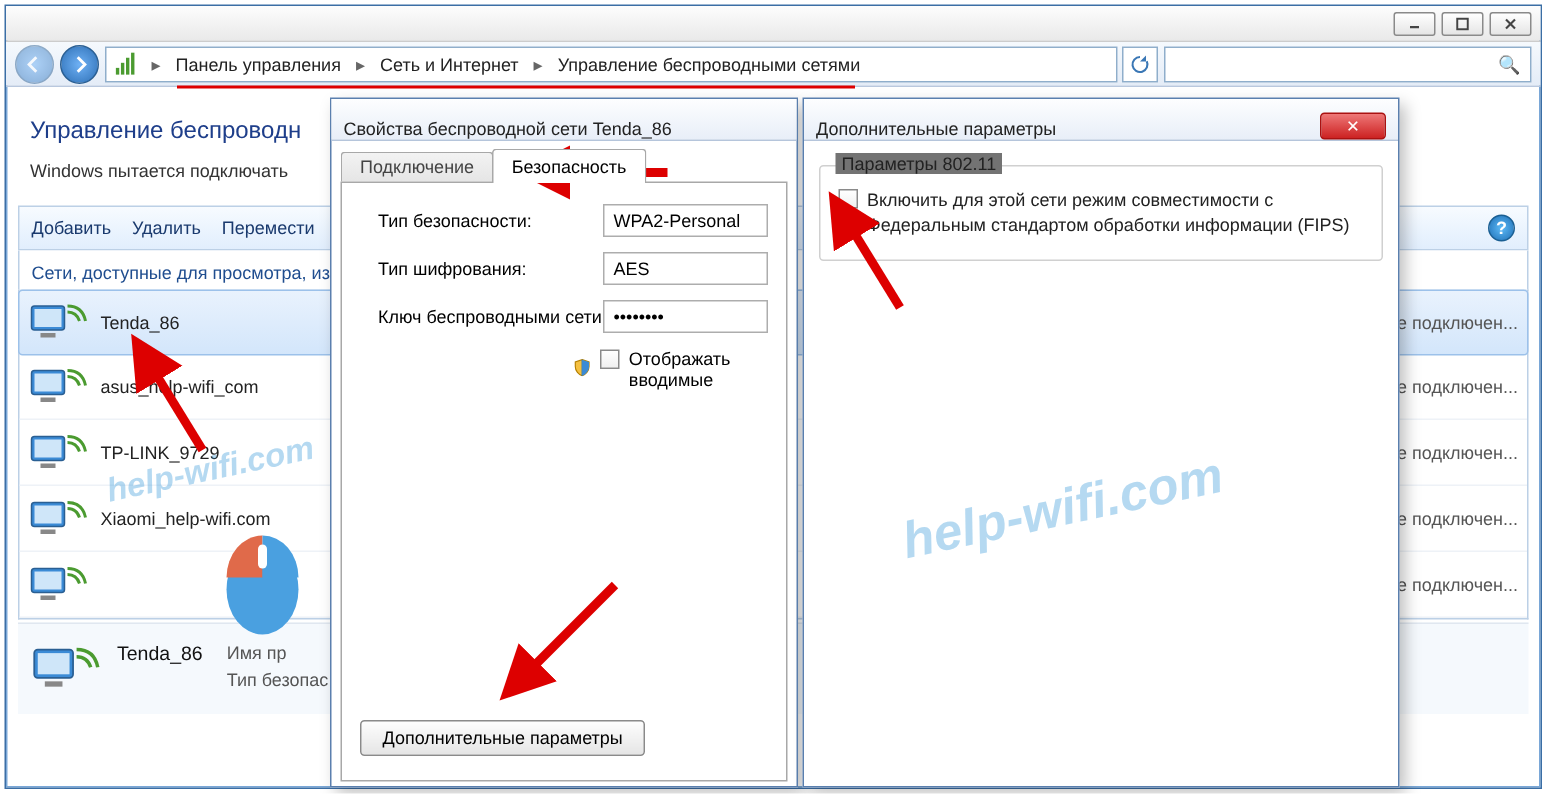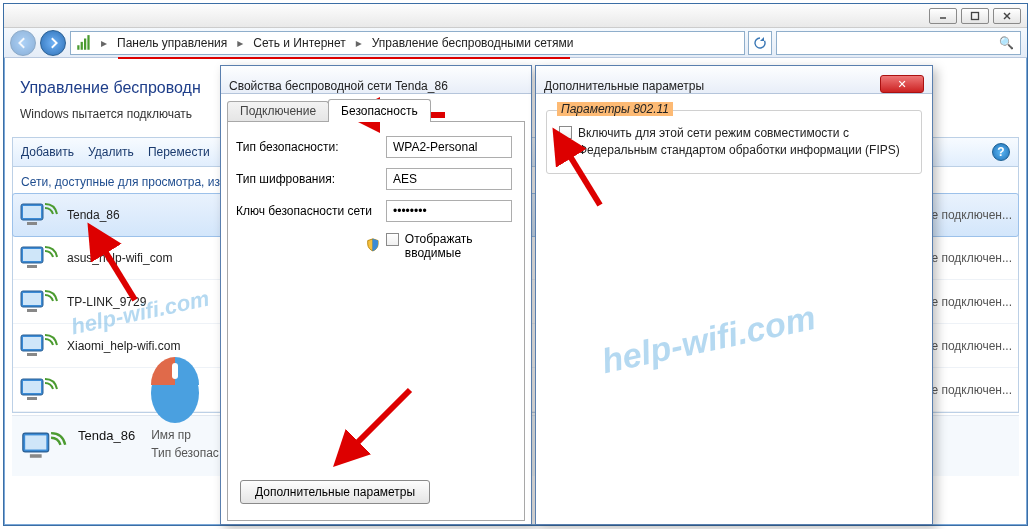--- a/index.html
+++ b/index.html
@@ -47,34 +47,34 @@
   .dialog { position:absolute; background:#fff; border:1px solid #5a7fae; box-shadow:4px 4px 10px rgba(0,0,0,.25); }
   .dlg-title { height:28px; background:linear-gradient(#fdfeff,#e8eef8); border-bottom:1px solid #b5c5db; display:flex; align-items:flex-end; padding:0 8px; font-size:12px; color:#222; }
   .dlg-title .dlg-close { margin-left:auto; }
   .close-pill { width:44px; height:18px; border-radius:3px; background:linear-gradient(#e77,#c22); border:1px solid #a11; color:#fff; display:flex; align-items:center; justify-content:center; font-size:11px;}
   .dlg-body { padding:8px 10px; font-size:12px; color:#222; }
 
   .tabs { display:flex; margin-top:4px; margin-left:6px; }
   .tab { padding:4px 12px; font-size:12px; border:1px solid #a8a8a8; background:linear-gradient(#fdfdfd,#ececec); border-bottom:none; position:relative; top:1px; border-radius:3px 3px 0 0; margin-right:-1px;}
   .tab.inactive { background:linear-gradient(#f3f3f3,#e3e3e3); color:#444; top:3px; padding-top:2px; padding-bottom:2px;}
   .tab.active { background:#fff; z-index:2; }
-  .tabpanel { border:1px solid #a8a8a8; background:#fff; padding:14px 12px 12px 8px; min-height:400px; margin:0 6px 8px 6px; position:relative;}
+  .tabpanel { border:1px solid #a8a8a8; background:#fff; padding:14px 12px 12px 24px; min-height:400px; margin:0 6px 8px 6px; position:relative;}
 
   .formrow { display:flex; align-items:center; margin-bottom:10px; }
   .formrow label { width:150px; font-size:12px; }
   .inputbox { flex:1; height:22px; border:1px solid #adadad; background:#fff; font-size:12px; padding:0 6px; display:flex; align-items:center; }
 
   .shield { width:16px; height:16px; display:inline-block; vertical-align:middle; margin-right:6px;}
   .chk { display:flex; align-items:flex-start; gap:6px; font-size:12px; }
   .chkbox { width:13px; height:13px; border:1px solid #8a8a8a; background:linear-gradient(#fff,#f0f0f0); flex-shrink:0; margin-top:1px;}
 
   .btn { display:inline-block; padding:4px 14px; font-size:12px; border:1px solid #8a8a8a; border-radius:3px; background:linear-gradient(#fdfdfd,#e5e5e5); }
 
   .group { border:1px solid #d0d0d0; border-radius:3px; padding:14px 12px; position:relative; margin-top:8px;}
-  .group .legend { position:absolute; top:-9px; left:10px; background:#fdba74; padding:0 4px; font-size:12px;font-style:italic;}
+  .group .legend { position:absolute; top:-9px; left:10px; background:#737373; padding:0 4px; font-size:12px;}
 
   
   .arrow { position:absolute; pointer-events:none; }
   .arrow svg { overflow:visible }
 
   
   .wm { position:absolute; font-size:30px; font-weight:bold; color:rgba(70,160,220,.4); transform:rotate(-12deg); pointer-events:none; font-style:italic;}
 
   .underline-red { position:absolute; height:2px; background:#d00; }
 
@@ -248,21 +248,21 @@
           <span>WPA2-Personal</span>
         </div>
     </div>
     <div class="formrow">
       <label>Тип шифрования:</label>
       <div class="inputbox">
           <span>AES</span>
         </div>
     </div>
     <div class="formrow">
-      <label>Ключ безопасности сети</label>
+      <label>Ключ беспроводными сети</label>
       <div class="inputbox">
           <span>••••••••</span>
         </div>
     </div>
     <div class="formrow" style="margin-left:130px;">
       <span class="shield"><svg viewBox="0 0 16 16">
             <path d="M8 1l6 2v4c0 4-3 7-6 8-3-1-6-4-6-8V3z" fill="#f5c040" stroke="#b58000"></path>
             <path d="M8 1v14" stroke="#1f6fb5"></path>
             <path d="M8 1l6 2v4c0 4-3 7-6 8" fill="#3b8bd6"></path>
           </svg></span>

